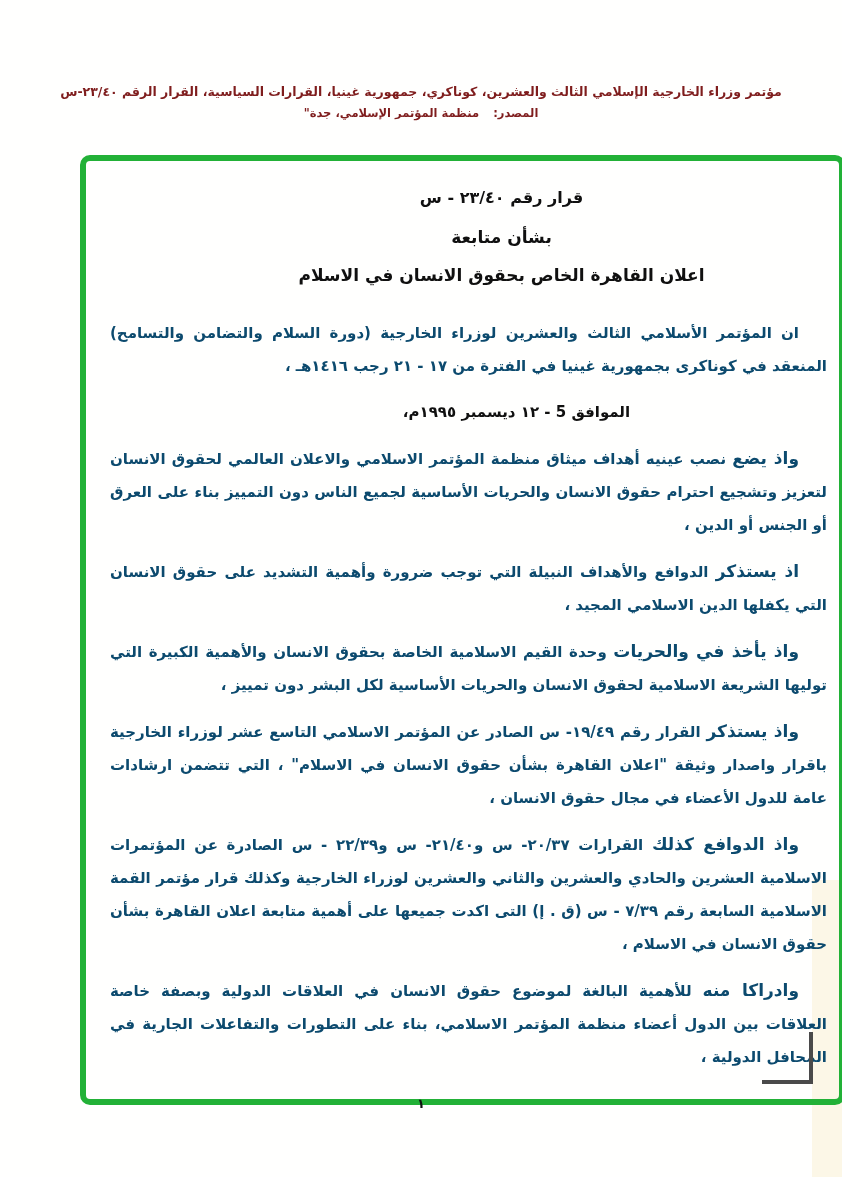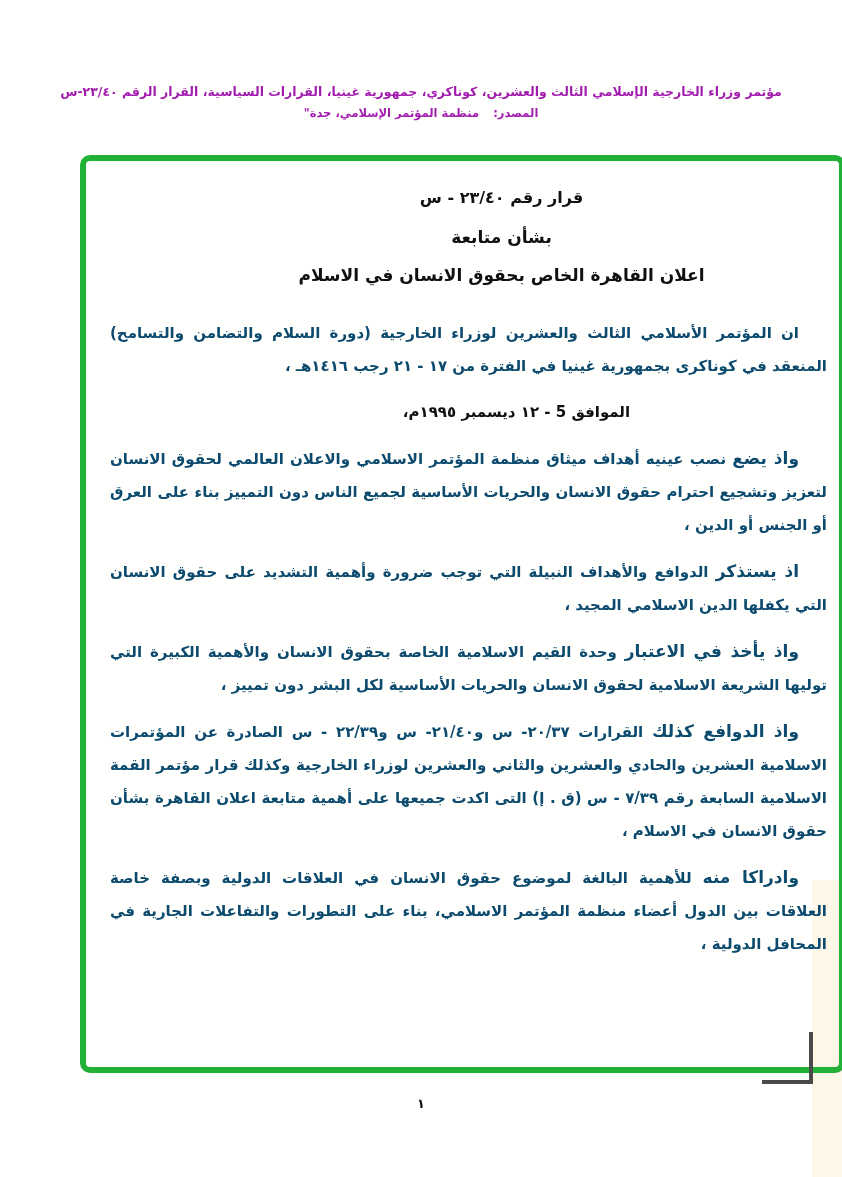--- a/index.html
+++ b/index.html
@@ -17,21 +17,21 @@
     position: absolute;
     right: 0; top: 880px;
     width: 30px; height: 297px;
     background: rgba(246, 233, 188, 0.35);
   }
   .doc-header {
     position: absolute;
     top: 84px; left: 40px; right: 40px;
     direction: rtl;
     text-align: center;
-    color: #a21caf;
+    color: #7f1d1d;
   }
   .doc-header .line1 {
     font-size: 12.5px;
     font-weight: bold;
     letter-spacing: 0.2px;
     white-space: nowrap;
   }
   .doc-header .line2 {
     margin-top: 7px;
     font-size: 11.5px;
@@ -128,24 +128,28 @@
       <b class="lead">واذ يضع</b>
       <span>نصب عينيه أهداف ميثاق منظمة المؤتمر الاسلامي والاعلان العالمي لحقوق الانسان لتعزيز وتشجيع احترام حقوق الانسان والحريات الأساسية لجميع الناس دون التمييز بناء على العرق أو الجنس أو الدين ،</span>
     </p>
 
     <p class="para">
       <b class="lead">اذ يستذكر</b>
       <span>الدوافع والأهداف النبيلة التي توجب ضرورة وأهمية التشديد على حقوق الانسان التي يكفلها الدين الاسلامي المجيد ،</span>
     </p>
 
     <p class="para">
-      <b class="lead">واذ يأخذ في الاعتبار</b>
+      <b class="lead">واذ يأخذ في والحريات</b>
       <span>وحدة القيم الاسلامية الخاصة بحقوق الانسان والأهمية الكبيرة التي توليها الشريعة الاسلامية لحقوق الانسان والحريات الأساسية لكل البشر دون تمييز ،</span>
     </p>
 
+    <p class="para">
+      <b class="lead">واذ يستذكر</b>
+      <span>القرار رقم ١٩/٤٩- س الصادر عن المؤتمر الاسلامي التاسع عشر لوزراء الخارجية باقرار واصدار وثيقة "اعلان القاهرة بشأن حقوق الانسان في الاسلام" ، التي تتضمن ارشادات عامة للدول الأعضاء في مجال حقوق الانسان ،</span>
+    </p>
 
     <p class="para">
       <b class="lead">واذ الدوافع كذلك</b>
       <span>القرارات ٢٠/٣٧- س و٢١/٤٠- س و٢٢/٣٩ - س الصادرة عن المؤتمرات الاسلامية العشرين والحادي والعشرين والثاني والعشرين لوزراء الخارجية وكذلك قرار مؤتمر القمة الاسلامية السابعة رقم ٧/٣٩ - س (ق . إ) التى اكدت جميعها على أهمية متابعة اعلان القاهرة بشأن حقوق الانسان في الاسلام ،</span>
     </p>
 
     <p class="para">
       <b class="lead">وادراكا منه</b>
       <span>للأهمية البالغة لموضوع حقوق الانسان في العلاقات الدولية وبصفة خاصة العلاقات بين الدول أعضاء منظمة المؤتمر الاسلامي، بناء على التطورات والتفاعلات الجارية في المحافل الدولية ،</span>
     </p>

